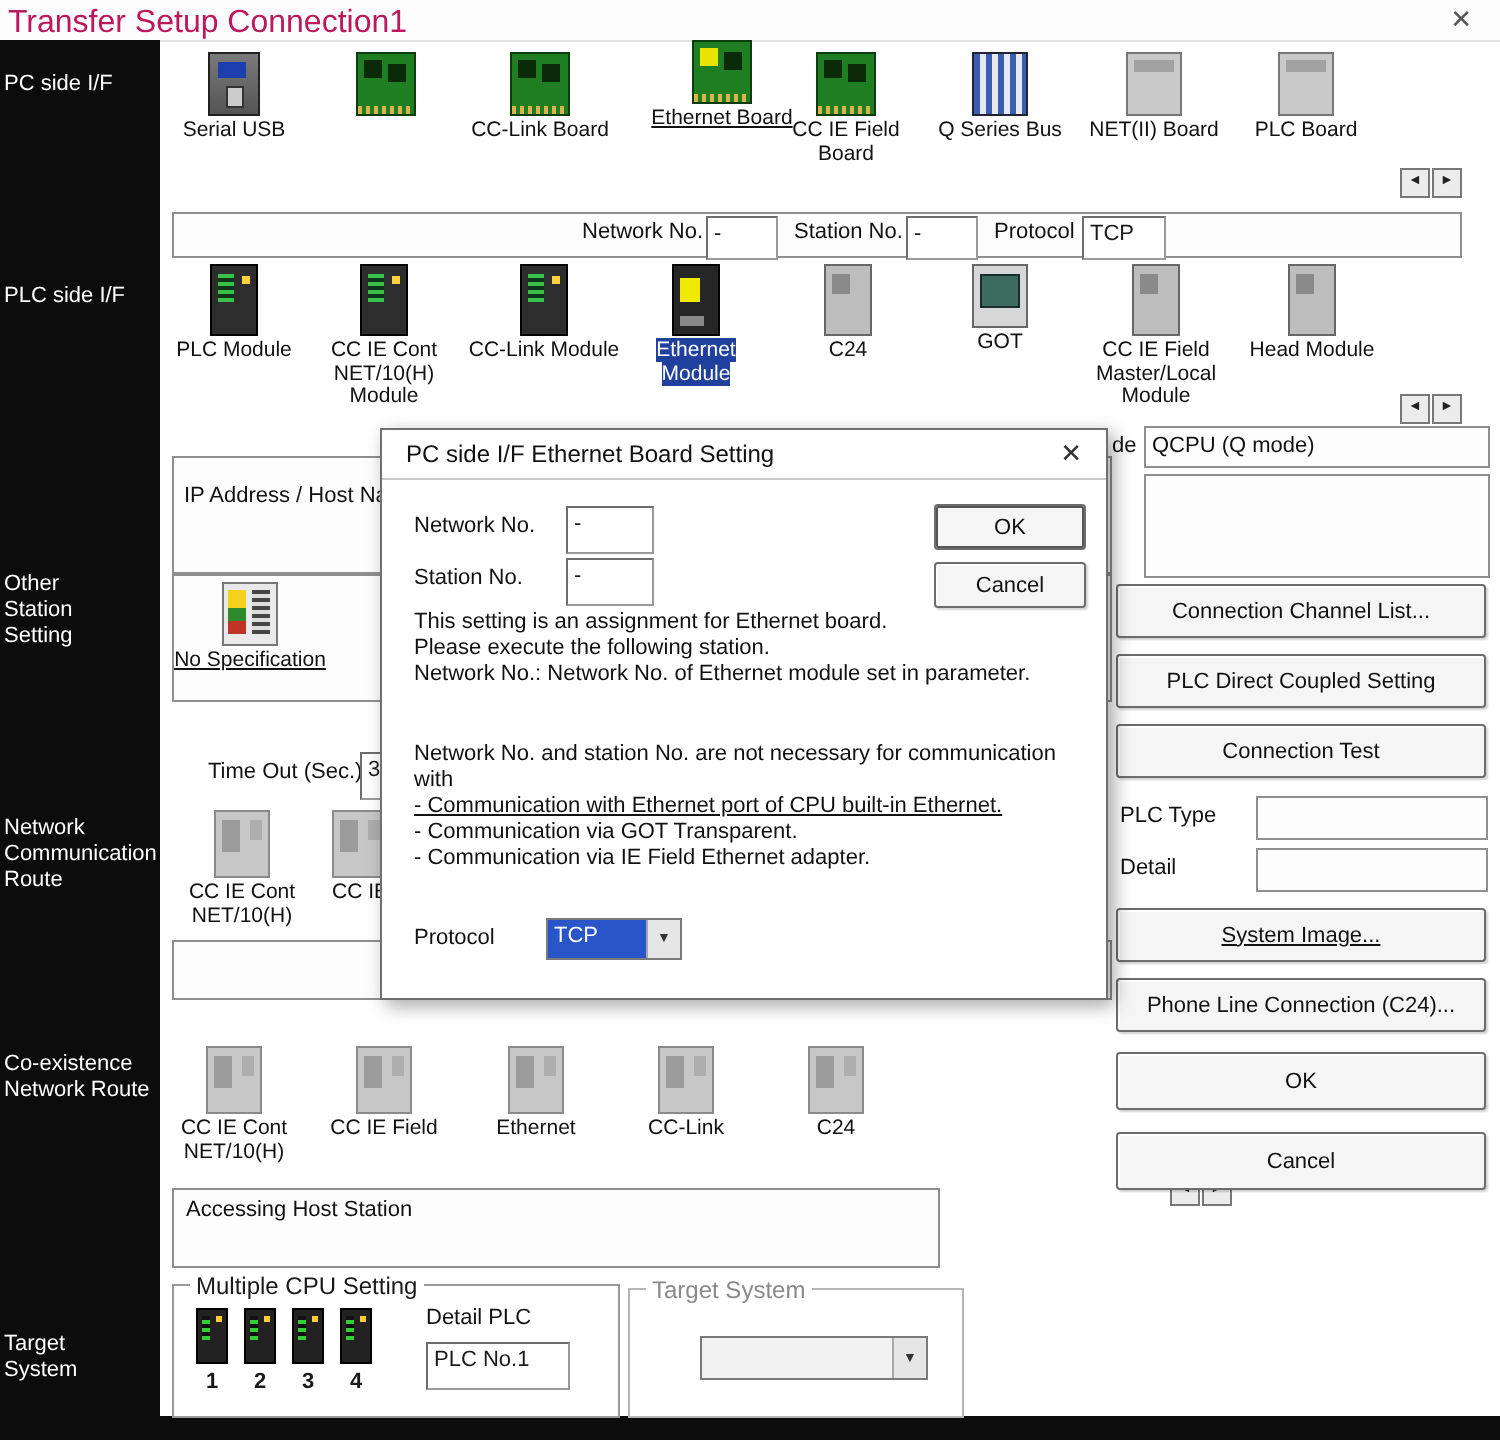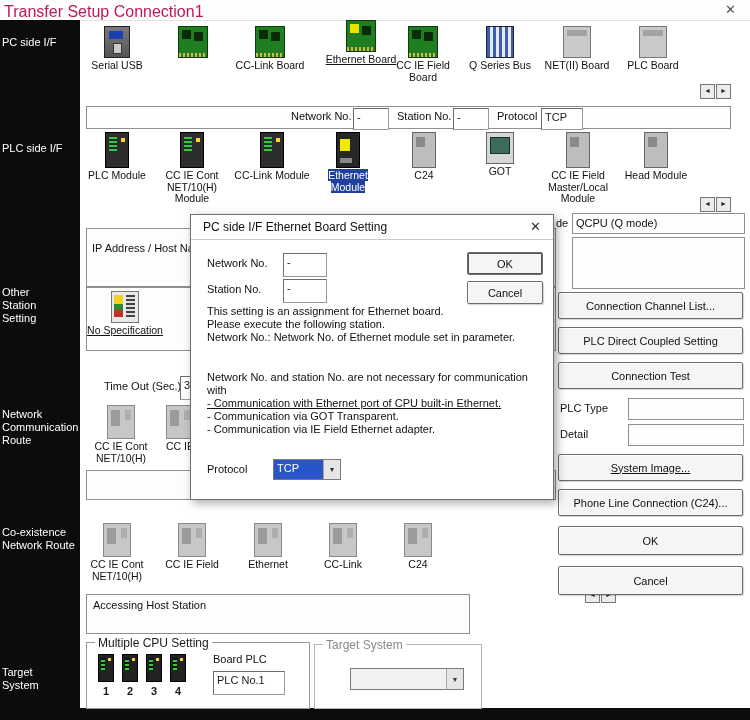--- a/index.html
+++ b/index.html
@@ -266,21 +266,21 @@
   <div class="abs" style="left:146px;top:654px;">
       <div class="mi mi-cpu"></div>
     </div>
   <div class="abs" style="left:170px;top:654px;">
       <div class="mi mi-cpu"></div>
     </div>
   <div class="cpu-num" style="left:97px;top:685px;">1</div>
   <div class="cpu-num" style="left:121px;top:685px;">2</div>
   <div class="cpu-num" style="left:145px;top:685px;">3</div>
   <div class="cpu-num" style="left:169px;top:685px;">4</div>
-  <span class="lbl" style="left:213px;top:653px;">Board PLC</span>
+  <span class="lbl" style="left:213px;top:653px;">Detail PLC</span>
   <div class="sunken" style="left:213px;top:671px;width:64px;height:18px;">PLC No.1</div>
 
   <div class="group dim" style="left:314px;top:644px;width:166px;height:63px;">
     <span class="group-label dim">Target System</span>
   </div>
   <div class="dd" style="left:350px;top:668px;width:112px;height:20px;background:#f1f1f1;">
     <div class="dd-val"></div>
     <div class="dd-btn">▼</div>
   </div>
 

